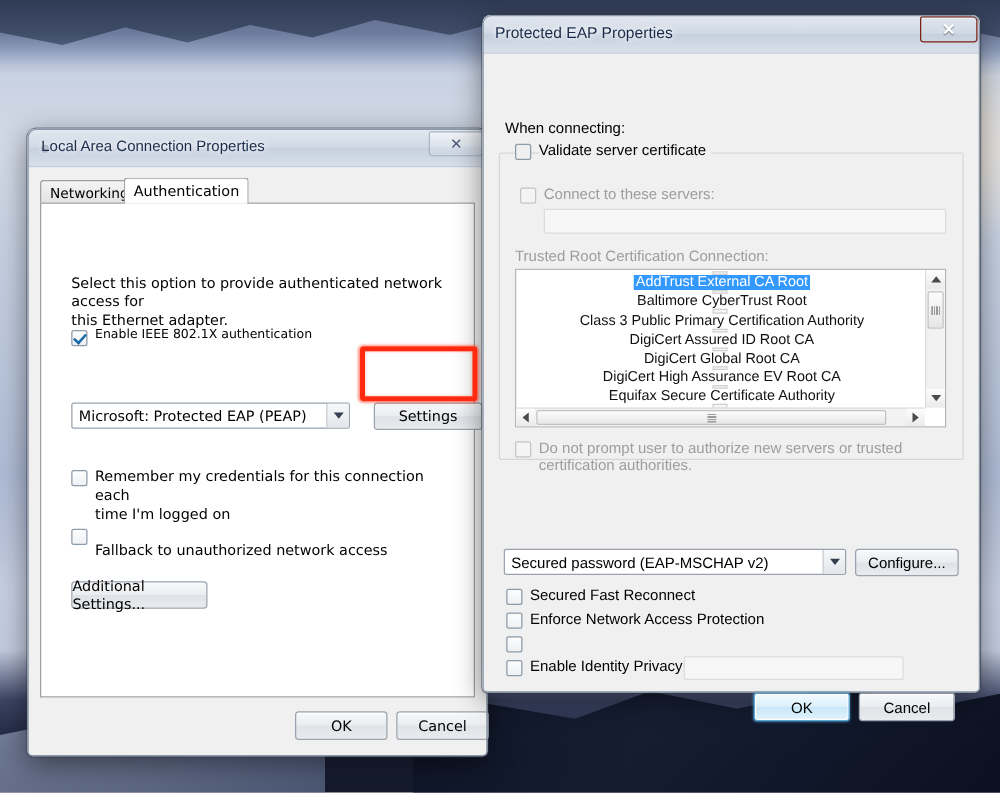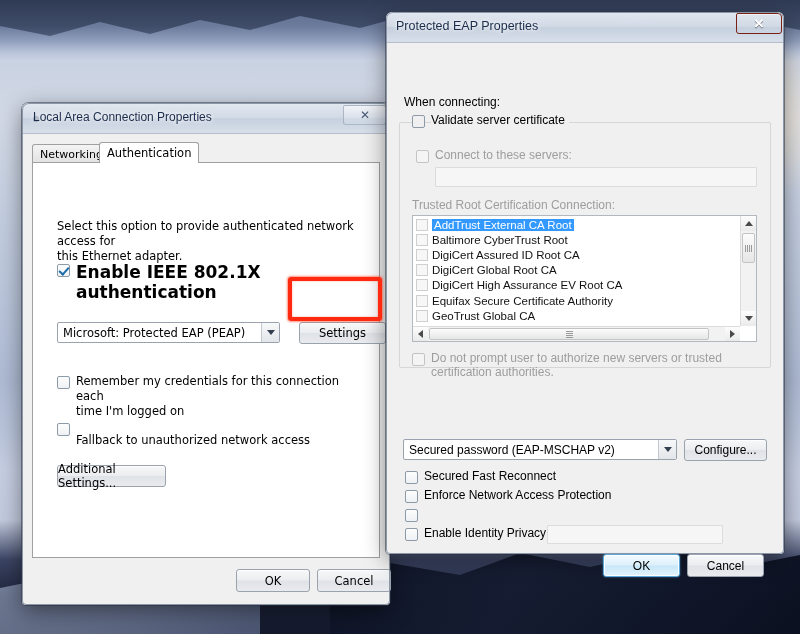--- a/index.html
+++ b/index.html
@@ -249,20 +249,21 @@
     overflow: hidden;
   }
   .certrow {
     position: relative;
     height: 15.2px;
     display: flex; align-items: center;
     padding-left: 3px;
     font-size: 11.5px; color: #111;
     white-space: nowrap;
     cursor: pointer;
+    flex-direction: column;
   }
   .certrow .rcb {
     width: 12px; height: 12px; min-width: 12px;
     background: #f7f7f7;
     border: 1px solid #cfcfcf;
     margin-right: 4px;
   }
   .certrow.sel .ctext {
     background: #3399ff; color: #fff; padding: 0 2px;
   }
@@ -327,21 +328,21 @@
     </div>
 
     <div class="tabpanel">
 
       <div class="lbl" style="position:absolute;left:24px;top:56px;width:300px;line-height:15px;font-size:11.5px;">
         <span>Select this option to provide authenticated network access for</span><br>
         <span>this Ethernet adapter.</span>
       </div>
 
       <div class="cb checked" style="left:24px;top:101px;"></div>
-      <div class="lbl" style="position:absolute;left:43px;top:99px;font-size:17px;font-weight:bold;">Enable IEEE 802.1X authentication</div>
+      <div class="lbl" style="position:absolute;left:43px;top:99px;font-size:10px;">Enable IEEE 802.1X authentication</div>
 
 
       <div class="combo" style="left:24px;top:159px;width:223px;height:21px;font-size:11.5px;">
         <span>Microsoft: Protected EAP (PEAP)</span>
         <span class="arrowbox">
           <span class="caret-down"></span>
         </span>
       </div>
 
       <div class="btn" style="left:266px;top:159px;width:87px;height:22px;font-size:11.5px;">
@@ -401,20 +402,24 @@
           <div class="certrow sel">
             <span class="rcb"></span>
             <span class="ctext">AddTrust External CA Root</span>
           </div>
           <div class="certrow">
             <span class="rcb"></span>
             <span class="ctext">Baltimore CyberTrust Root</span>
           </div>
           <div class="certrow">
             <span class="rcb"></span>
+            <span class="ctext">Class 3 Public Primary Certification Authority</span>
+          </div>
+          <div class="certrow">
+            <span class="rcb"></span>
             <span class="ctext">DigiCert Assured ID Root CA</span>
           </div>
           <div class="certrow">
             <span class="rcb"></span>
             <span class="ctext">DigiCert Global Root CA</span>
           </div>
           <div class="certrow">
             <span class="rcb"></span>
             <span class="ctext">DigiCert High Assurance EV Root CA</span>
           </div>

